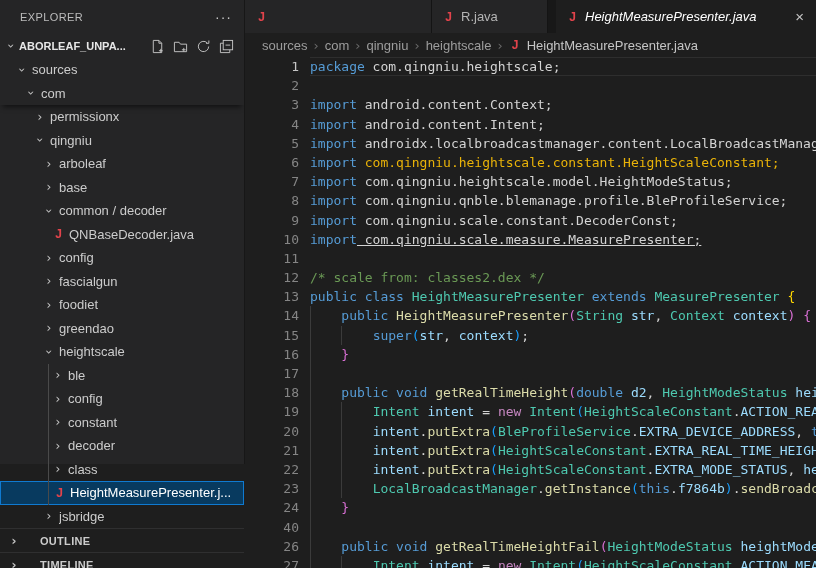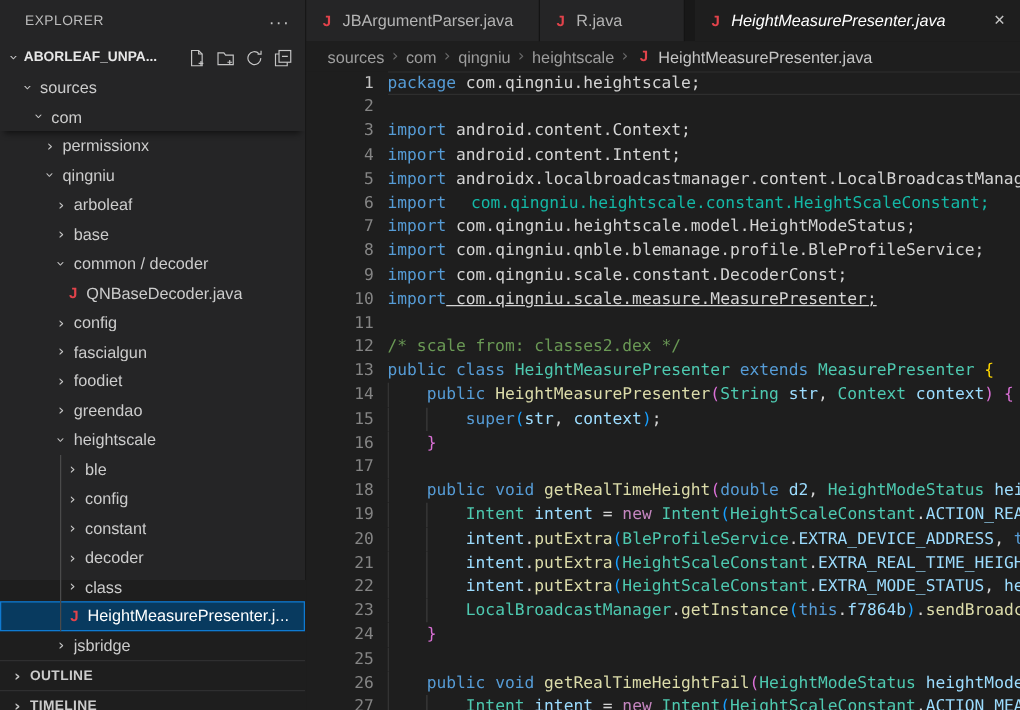--- a/index.html
+++ b/index.html
@@ -23,21 +23,21 @@
   #tree{position:relative;flex:none;height:470px;overflow:hidden;}
   .trow{height:23.5px;display:flex;align-items:center;font-size:13px;color:#cccccc;cursor:pointer;
         box-sizing:border-box;white-space:nowrap;position:relative;}
   .trow .lbl{margin-left:4px;overflow:hidden;text-overflow:ellipsis;}
   .trow.sel{background:#083A5F;border:1px solid #0F7AD1;color:#ffffff;}
   .trow.shadow{box-shadow:0 5px 5px -3px rgba(0,0,0,.55);z-index:2;}
   .jicon{font-weight:700;color:#E2434B;font-size:12px;width:13px;text-align:center;display:inline-block;flex:none;}
   #tree-guide{position:absolute;width:1px;background:#4a4a4a;z-index:3;}
   .sec-row{height:23px;display:flex;align-items:center;padding-left:8px;font-size:11px;font-weight:700;
            color:#cccccc;letter-spacing:.3px;border-top:1px solid #2f2f30;cursor:pointer;flex:none;}
-  .sec-row .lbl{margin-left:4px;}
+  .sec-row .lbl{margin-left:20px;}
   
   #editor{position:absolute;left:245px;top:0;right:0;height:568px;background:#1e1e1e;}
   #tabbar{height:33px;background:#181818;display:flex;align-items:stretch;}
   .tab{display:flex;align-items:center;padding:0 10px;background:#252526;color:#b4b4b4;font-size:13px;
        box-sizing:border-box;cursor:pointer;border-right:1px solid #141414;flex:none;}
   .tab .tlbl{margin-left:6px;white-space:nowrap;overflow:hidden;}
   .tab.active{background:#1e1e1e;color:#ffffff;margin-left:8px;border-right:none;flex:1;}
   .tab.active .tlbl{font-style:italic;}
   .tab .close{margin-left:auto;color:#c5c5c5;font-size:15px;padding:0 2px;cursor:pointer;}
   #breadcrumb{height:24px;display:flex;align-items:center;padding-left:17px;font-size:13px;color:#9d9d9d;background:#1e1e1e;}
@@ -187,21 +187,20 @@
     <div class="sec-row">
       <span class="chev">›</span>
       <span class="lbl">TIMELINE</span>
     </div>
   </aside>
 
   <main id="editor">
     <div id="tabbar">
         <div class="tab" style="width: 187px;">
           <span class="jicon" style="color: rgb(226, 67, 75);">J</span>
-          <span class="tlbl">JBArgumentParser.java</span>
         </div>
         <div class="tab" style="width: 116px;">
           <span class="jicon" style="color: rgb(226, 67, 75);">J</span>
           <span class="tlbl">R.java</span>
         </div>
         <div class="tab active">
           <span class="jicon" style="color: rgb(226, 67, 75);">J</span>
           <span class="tlbl">HeightMeasurePresenter.java</span>
           <span class="close">×</span>
         </div>
@@ -234,21 +233,21 @@
         <div class="cline">
           <span class="gut">4</span>
           <span class="ctext"><span style="color: rgb(86, 156, 214);">import</span><span style="color: rgb(212, 212, 212);"> android.content.Intent;</span></span>
         </div>
         <div class="cline">
           <span class="gut">5</span>
           <span class="ctext"><span style="color: rgb(86, 156, 214);">import</span><span style="color: rgb(212, 212, 212);"> androidx.localbroadcastmanager.content.LocalBroadcastManager;</span></span>
         </div>
         <div class="cline">
           <span class="gut">6</span>
-          <span class="ctext"><span style="color: rgb(86, 156, 214);">import</span><span style="color: #14b8a6; margin-left: 12px;"> com.qingniu.heightscale.constant.HeightScaleConstant;</span></span>
+          <span class="ctext"><span style="color: rgb(86, 156, 214);">import</span><span style="color: #eab308;"> com.qingniu.heightscale.constant.HeightScaleConstant;</span></span>
         </div>
         <div class="cline">
           <span class="gut">7</span>
           <span class="ctext"><span style="color: rgb(86, 156, 214);">import</span><span style="color: rgb(212, 212, 212);"> com.qingniu.heightscale.model.HeightModeStatus;</span></span>
         </div>
         <div class="cline">
           <span class="gut">8</span>
           <span class="ctext"><span style="color: rgb(86, 156, 214);">import</span><span style="color: rgb(212, 212, 212);"> com.qingniu.qnble.blemanage.profile.BleProfileService;</span></span>
         </div>
         <div class="cline">
@@ -309,21 +308,21 @@
         </div>
         <div class="cline">
           <span class="gut">23</span>
           <span class="ctext"><span class="iguide" style="left: 0px;"></span><span class="iguide" style="left: 31.2px;"></span><span style="color: rgb(212, 212, 212);">        </span><span style="color: rgb(78, 201, 176);">LocalBroadcastManager</span><span style="color: rgb(212, 212, 212);">.</span><span style="color: rgb(220, 220, 170);">getInstance</span><span style="color: rgb(23, 159, 255);">(</span><span style="color: rgb(86, 156, 214);">this</span><span style="color: rgb(212, 212, 212);">.</span><span style="color: rgb(156, 220, 254);">f7864b</span><span style="color: rgb(23, 159, 255);">)</span><span style="color: rgb(212, 212, 212);">.</span><span style="color: rgb(220, 220, 170);">sendBroadcast</span></span>
         </div>
         <div class="cline">
           <span class="gut">24</span>
           <span class="ctext"><span class="iguide" style="left: 0px;"></span><span style="color: rgb(212, 212, 212);">    </span><span style="color: rgb(218, 112, 214);">}</span></span>
         </div>
         <div class="cline">
-          <span class="gut">25</span>
+          <span class="gut">40</span>
           <span class="ctext"><span class="iguide" style="left: 0px;"></span></span>
         </div>
         <div class="cline">
           <span class="gut">26</span>
           <span class="ctext"><span class="iguide" style="left: 0px;"></span><span style="color: rgb(212, 212, 212);">    </span><span style="color: rgb(86, 156, 214);">public</span><span style="color: rgb(212, 212, 212);"> </span><span style="color: rgb(86, 156, 214);">void</span><span style="color: rgb(212, 212, 212);"> </span><span style="color: rgb(220, 220, 170);">getRealTimeHeightFail</span><span style="color: rgb(218, 112, 214);">(</span><span style="color: rgb(78, 201, 176);">HeightModeStatus</span><span style="color: rgb(212, 212, 212);"> </span><span style="color: rgb(156, 220, 254);">heightModeStatus</span></span>
         </div>
         <div class="cline">
           <span class="gut">27</span>
           <span class="ctext"><span class="iguide" style="left: 0px;"></span><span class="iguide" style="left: 31.2px;"></span><span style="color: rgb(212, 212, 212);">        </span><span style="color: rgb(78, 201, 176);">Intent</span><span style="color: rgb(212, 212, 212);"> </span><span style="color: rgb(156, 220, 254);">intent</span><span style="color: rgb(212, 212, 212);"> = </span><span style="color: rgb(197, 134, 192);">new</span><span style="color: rgb(212, 212, 212);"> </span><span style="color: rgb(78, 201, 176);">Intent</span><span style="color: rgb(23, 159, 255);">(</span><span style="color: rgb(78, 201, 176);">HeightScaleConstant</span><span style="color: rgb(212, 212, 212);">.</span><span style="color: rgb(156, 220, 254);">ACTION_MEASURE_FAIL</span></span>
         </div>

